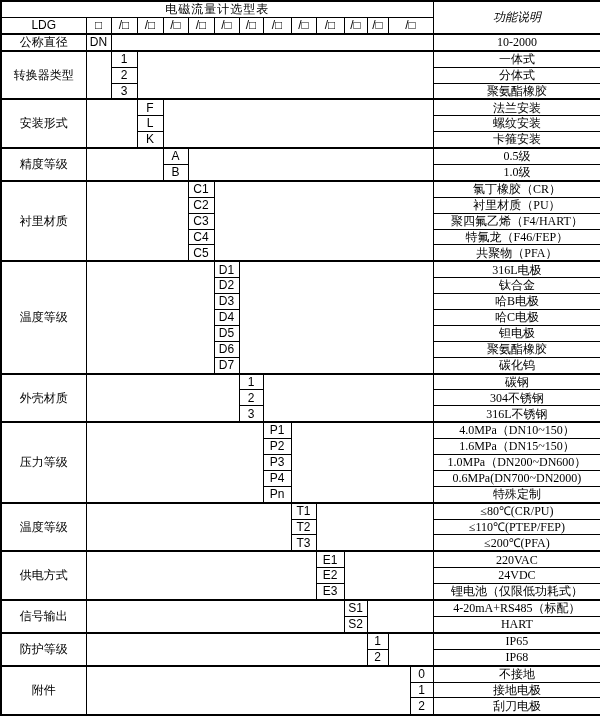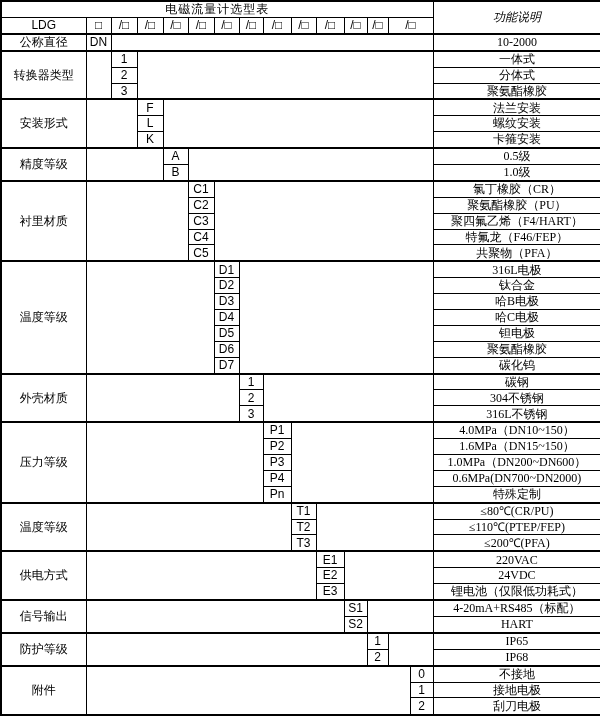--- a/index.html
+++ b/index.html
@@ -122,21 +122,21 @@
         </tr>
         <tr class="gsep">
           <td rowspan="5" class="label-cell">衬里材质</td>
           <td colspan="4" rowspan="5"></td>
           <td>C1</td>
           <td colspan="9" rowspan="5"></td>
           <td class="desc-col">氯丁橡胶（CR）</td>
         </tr>
         <tr>
           <td>C2</td>
-          <td class="desc-col">聚氨酯橡胶（PU）</td>
+          <td class="desc-col">衬里材质（PU）</td>
         </tr>
         <tr>
           <td>C3</td>
           <td class="desc-col">聚四氟乙烯（F4/HART）</td>
         </tr>
         <tr>
           <td>C4</td>
           <td class="desc-col">特氟龙（F46/FEP）</td>
         </tr>
         <tr>

